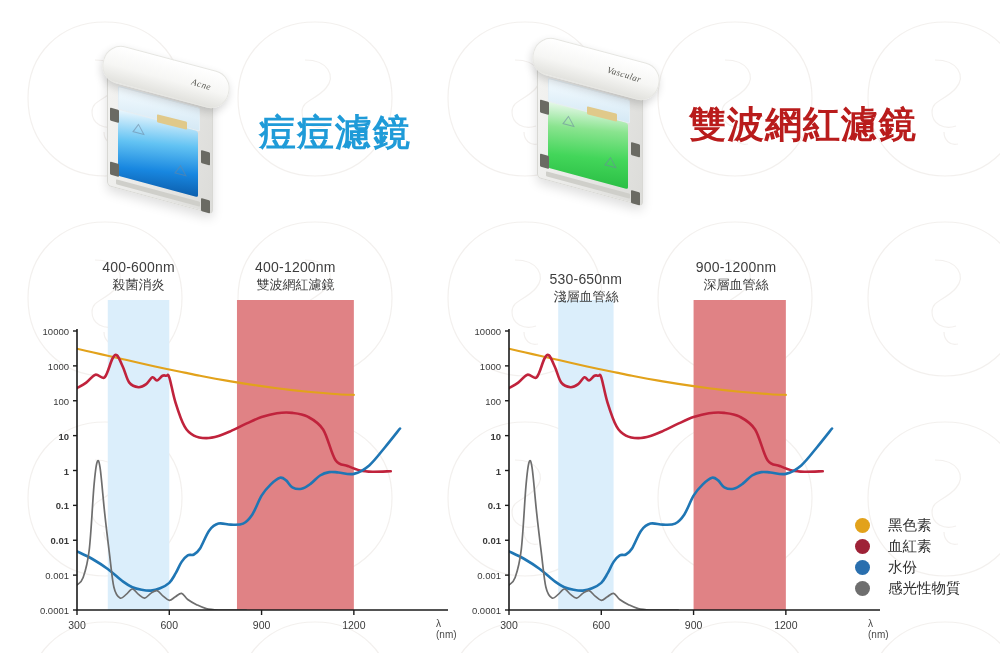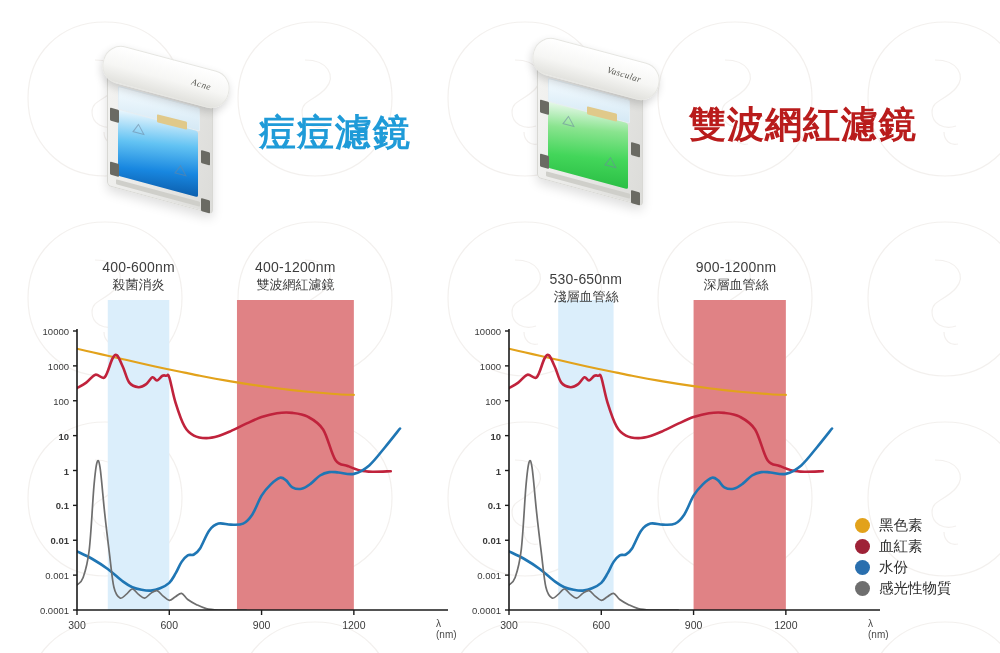--- a/index.html
+++ b/index.html
@@ -110,21 +110,21 @@
   .band-cap .nm{font-size:14px;letter-spacing:.2px;}
   .band-cap .zh{font-size:13px;}
   .ytick{position:absolute;right:0;transform:translateY(-50%);
          font-size:9.5px;color:#3a3a3a;text-align:right;white-space:nowrap;}
   .ytick.bold{font-weight:bold;}
   .xtick{position:absolute;transform:translateX(-50%);font-size:10.5px;color:#3a3a3a;}
   .axlab{position:absolute;font-size:10px;color:#4a4a4a;}
 
   
   #legend{position:absolute;left:855px;top:515px;z-index:3;}
-  .leg-row{display:flex;align-items:center;height:21px;}
+  .leg-row{display:flex;align-items:center;height:21px;gap:9px;}
   .leg-dot{width:15px;height:15px;border-radius:50%;flex:0 0 auto;}
   .leg-txt{margin-left:9px;font-size:14.5px;color:#2d2d2d;white-space:nowrap;}
 </style>
 </head>
 <body>
 
 <svg id="watermark" viewBox="0 0 1000 653" preserveAspectRatio="none">
   <defs>
     <pattern id="wm" width="210" height="200" patternUnits="userSpaceOnUse">
       <g fill="none" stroke="#e9e4e0" stroke-width="1.2">

